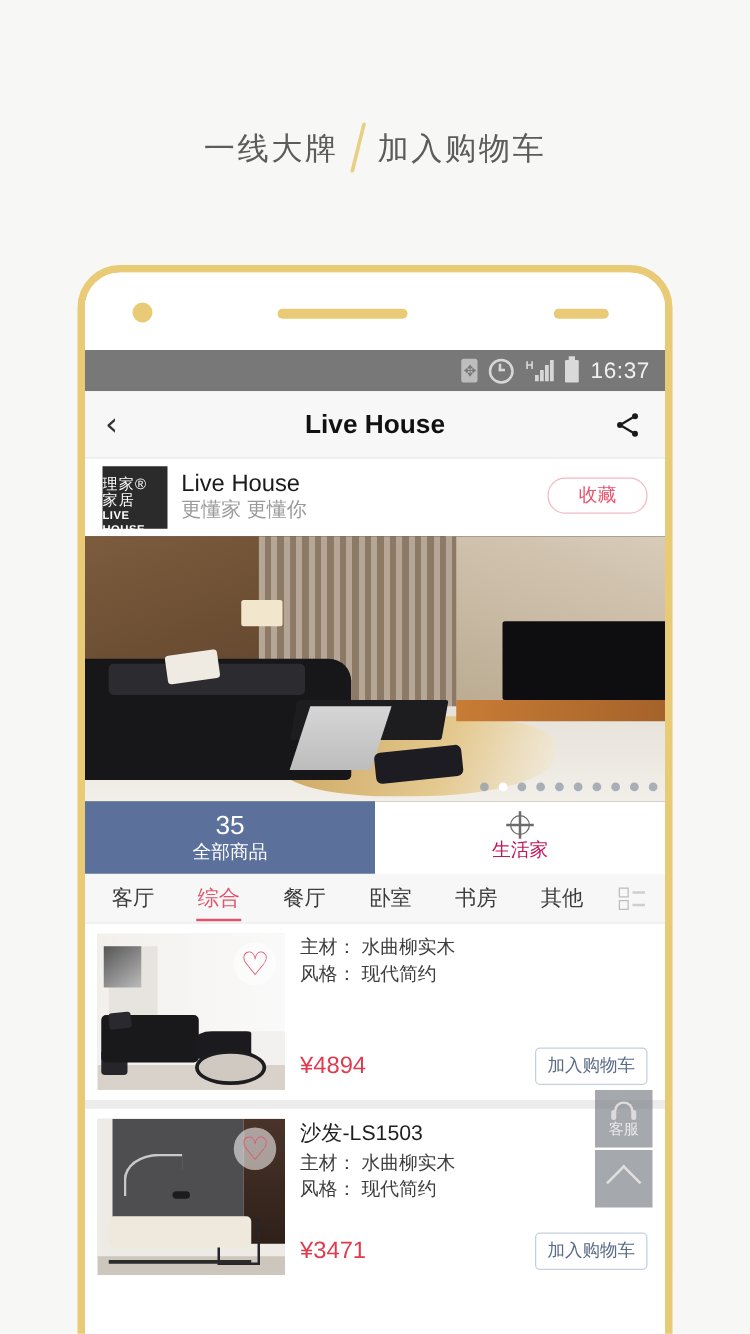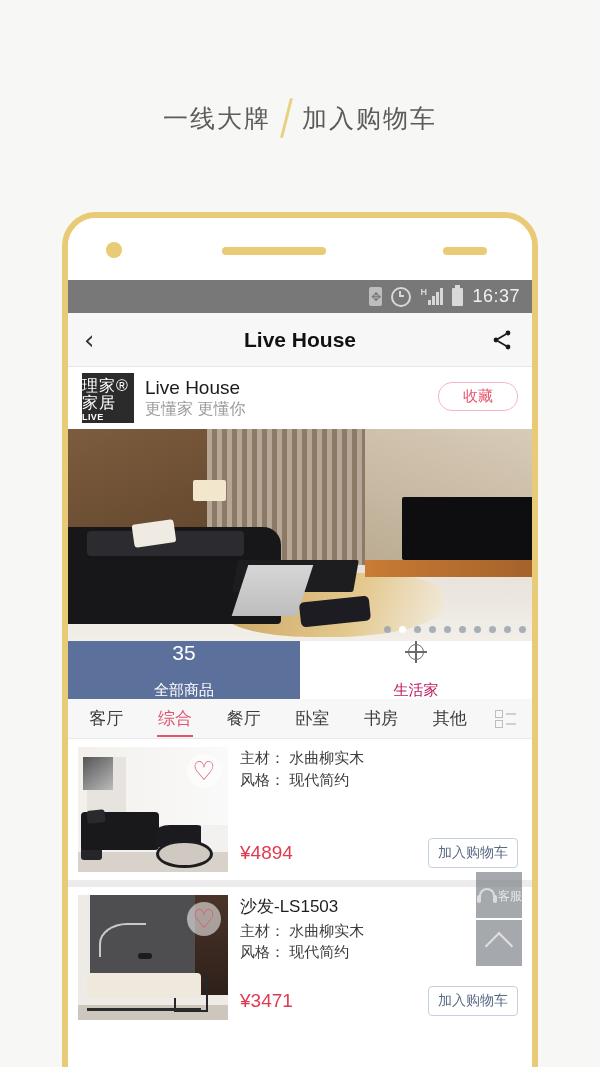--- a/index.html
+++ b/index.html
@@ -104,21 +104,21 @@
 
   
   .shop{
     height:62px;display:flex;align-items:center;padding:0 14px;
     background:#fff;box-sizing:border-box;position:relative;
   }
   .shop-logo{
     width:52px;height:50px;background:#2b2b2b;display:flex;flex-direction:column;
     align-items:center;justify-content:center;color:#fff;flex:none;
   }
-  .logo-l1{font-size:16px;letter-spacing:1px;line-height:1.1;margin-top:20px;}
+  .logo-l1{font-size:12px;letter-spacing:1px;line-height:1.1;margin-top:20px;}
   .logo-l2{font-size:9px;font-weight:bold;letter-spacing:.4px;line-height:1.2;}
   .logo-l3{font-size:5px;color:#8e8e8e;letter-spacing:.6px;line-height:1.2;}
   .shop-txt{margin-left:11px;display:flex;flex-direction:column;justify-content:center;}
   .shop-name{font-size:19px;color:#1a1a1a;line-height:1.25;}
   .shop-slogan{font-size:16px;color:#9a9a9a;line-height:1.3;}
   .fav-btn{
     position:absolute;right:14px;top:15px;
     width:78px;height:27px;border:1px solid #f2b9c4;border-radius:14px;
     color:#e8536e;font-size:15px;display:flex;align-items:center;justify-content:center;
     background:#fff;
@@ -160,21 +160,21 @@
     background:#1c1c22;border-radius:5px;transform:rotate(-6deg);}
   .dots{
     position:absolute;right:6px;bottom:8px;display:flex;gap:8px;align-items:center;
   }
   .dot{width:7px;height:7px;border-radius:50%;background:#9aa4ae;opacity:.85;}
   .dot.active{background:#ffffff;opacity:1;}
 
   
   .stats{display:flex;height:58px;}
   .stat{
-    flex:1;display:flex;flex-direction:column;align-items:center;justify-content:space-between;
+    flex:1;display:flex;flex-direction:column;align-items:center;justify-content:center;
   }
   .stat.sel{background:#5b719b;color:#fff;}
   .stat-num{font-size:21px;line-height:1.1;}
   .stat-lbl{font-size:15px;line-height:1.3;}
   .stat .crosshair{
     width:22px;height:22px;position:relative;
   }
   .ch-circle{position:absolute;left:3px;top:3px;width:16px;height:16px;
     border:1.5px solid #6b6b6b;border-radius:50%;box-sizing:border-box;}
   .ch-v{position:absolute;left:10px;top:0;width:1.5px;height:22px;background:#6b6b6b;}
@@ -267,21 +267,21 @@
   .tB .sofa-leg{position:absolute;left:6%;top:82%;width:76%;height:8%;
     border-bottom:3px solid #2b2b2b;}
   .tB .stool{position:absolute;left:64%;top:64%;width:20%;height:26%;
     border:2px solid #26262a;}
   .tB .floor{position:absolute;left:0;bottom:0;width:100%;height:12%;
     background:#cdc6bc;}
 
   
   .float-cs{
     position:absolute;right:10px;top:592px;width:46px;height:46px;
-    background:rgba(110,115,122,.62);display:flex;flex-direction:row;
+    background:rgba(110,115,122,.62);display:flex;flex-direction:column;
     align-items:center;justify-content:center;color:#e8e8e8;z-index:30;
   }
   .cs-label{font-size:12px;line-height:1;margin-top:1px;}
   .headset{width:22px;height:15px;position:relative;}
   .hs-band{position:absolute;left:3px;top:0;width:16px;height:9px;
     border:2px solid #dcdcdc;border-bottom:none;border-radius:9px 9px 0 0;box-sizing:border-box;}
   .hs-l{position:absolute;left:1px;top:7px;width:4px;height:8px;background:#dcdcdc;border-radius:2px;}
   .hs-r{position:absolute;right:1px;top:7px;width:4px;height:8px;background:#dcdcdc;border-radius:2px;}
   .float-top{
     position:absolute;right:10px;top:640px;width:46px;height:46px;

